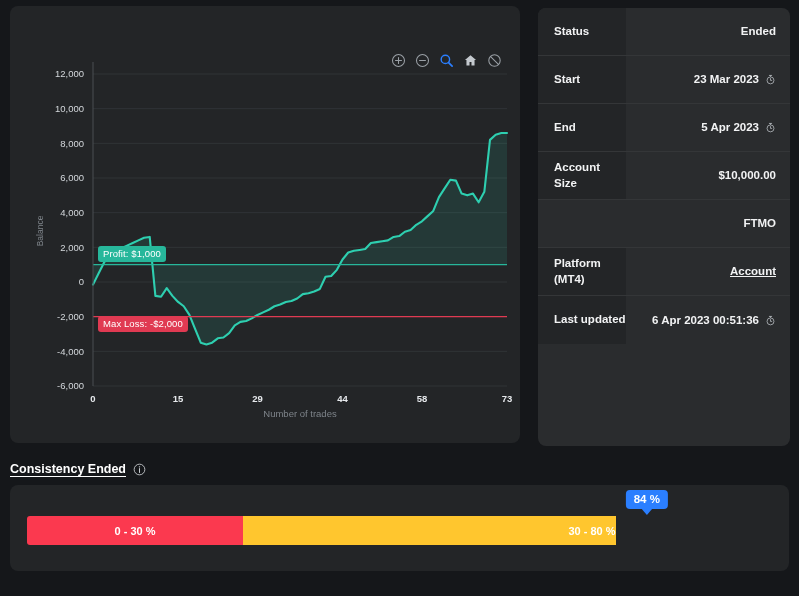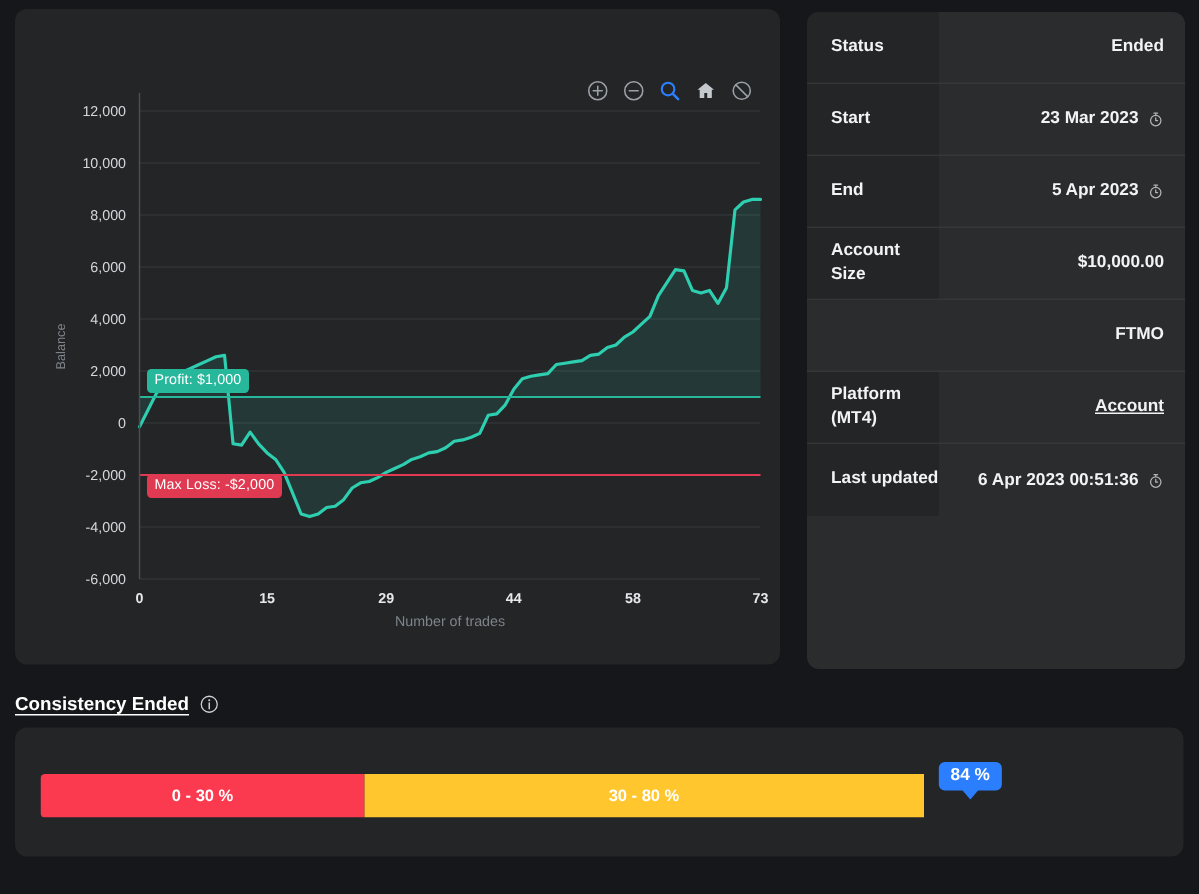--- a/index.html
+++ b/index.html
@@ -160,21 +160,21 @@
   .seg {
     display: flex;
     align-items: center;
     justify-content: center;
     font-size: 11px;
     font-weight: bold;
     color: #ffffff;
     height: 100%;
   }
   .seg-low  { background: #fb394f; }
-  .seg-mid  { background: #ffc62e; }
+  .seg-mid  { background: #ffc62e; justify-content: flex-end; }
   .seg-high { background: #2e7d6e; color: #d8e3e0; position: relative; }
 
   .seg-fill {
     position: absolute;
     left: 0; top: 0; bottom: 0;
     background: #27c4a8;
   }
 
   .marker {
     position: absolute;
@@ -358,17 +358,17 @@
 
 <div class="cs-card">
   <div class="cs-bar" id="cs-bar">
       <div class="seg seg-low" style="width: 29%;">
         <span style="position: relative;">0 - 30 %</span>
       </div>
       <div class="seg seg-mid" style="width: 50%;">
         <span style="position: relative;">30 - 80 %</span>
       </div>
     </div>
-  <div class="marker" id="cs-marker" style="left: calc(83.2% - 11.288px); top: 23px;">
+  <div class="marker" id="cs-marker" style="left: calc(83.2% - 11.288px); top: 5px;">
     <div class="marker-bubble">84 %</div>
     <div class="marker-tail"></div>
   </div>
 </div>
 
 </body></html>

